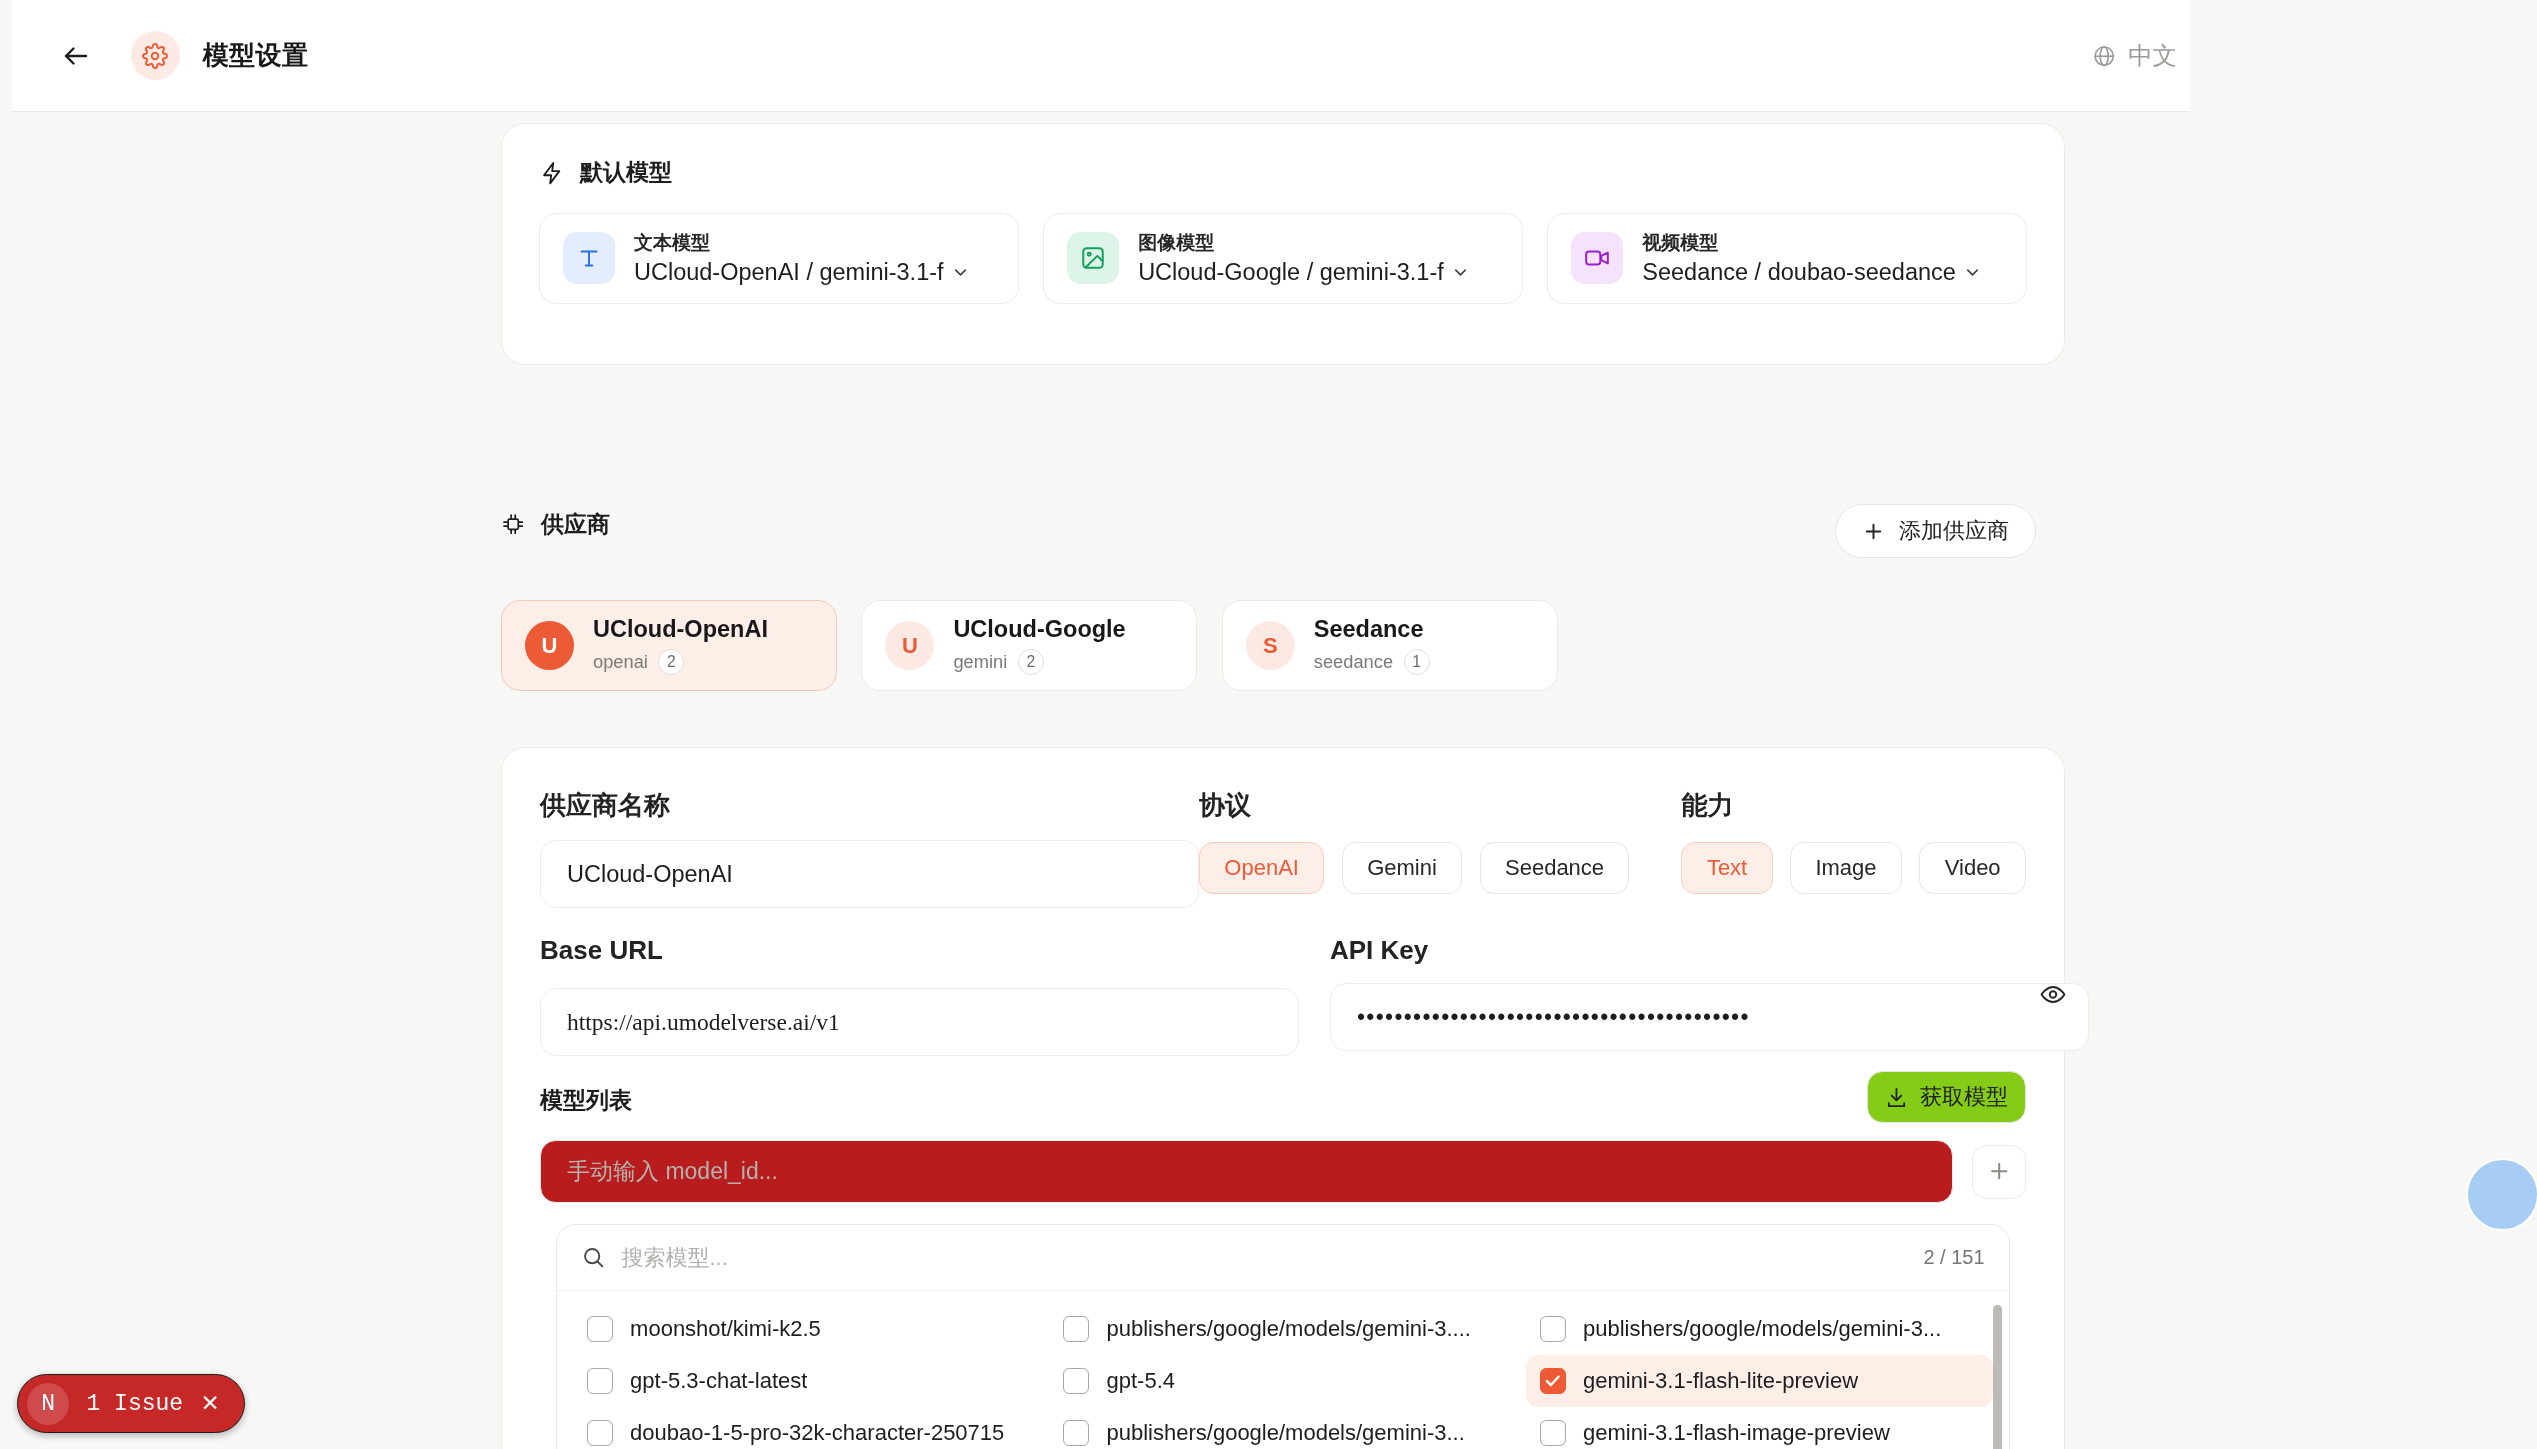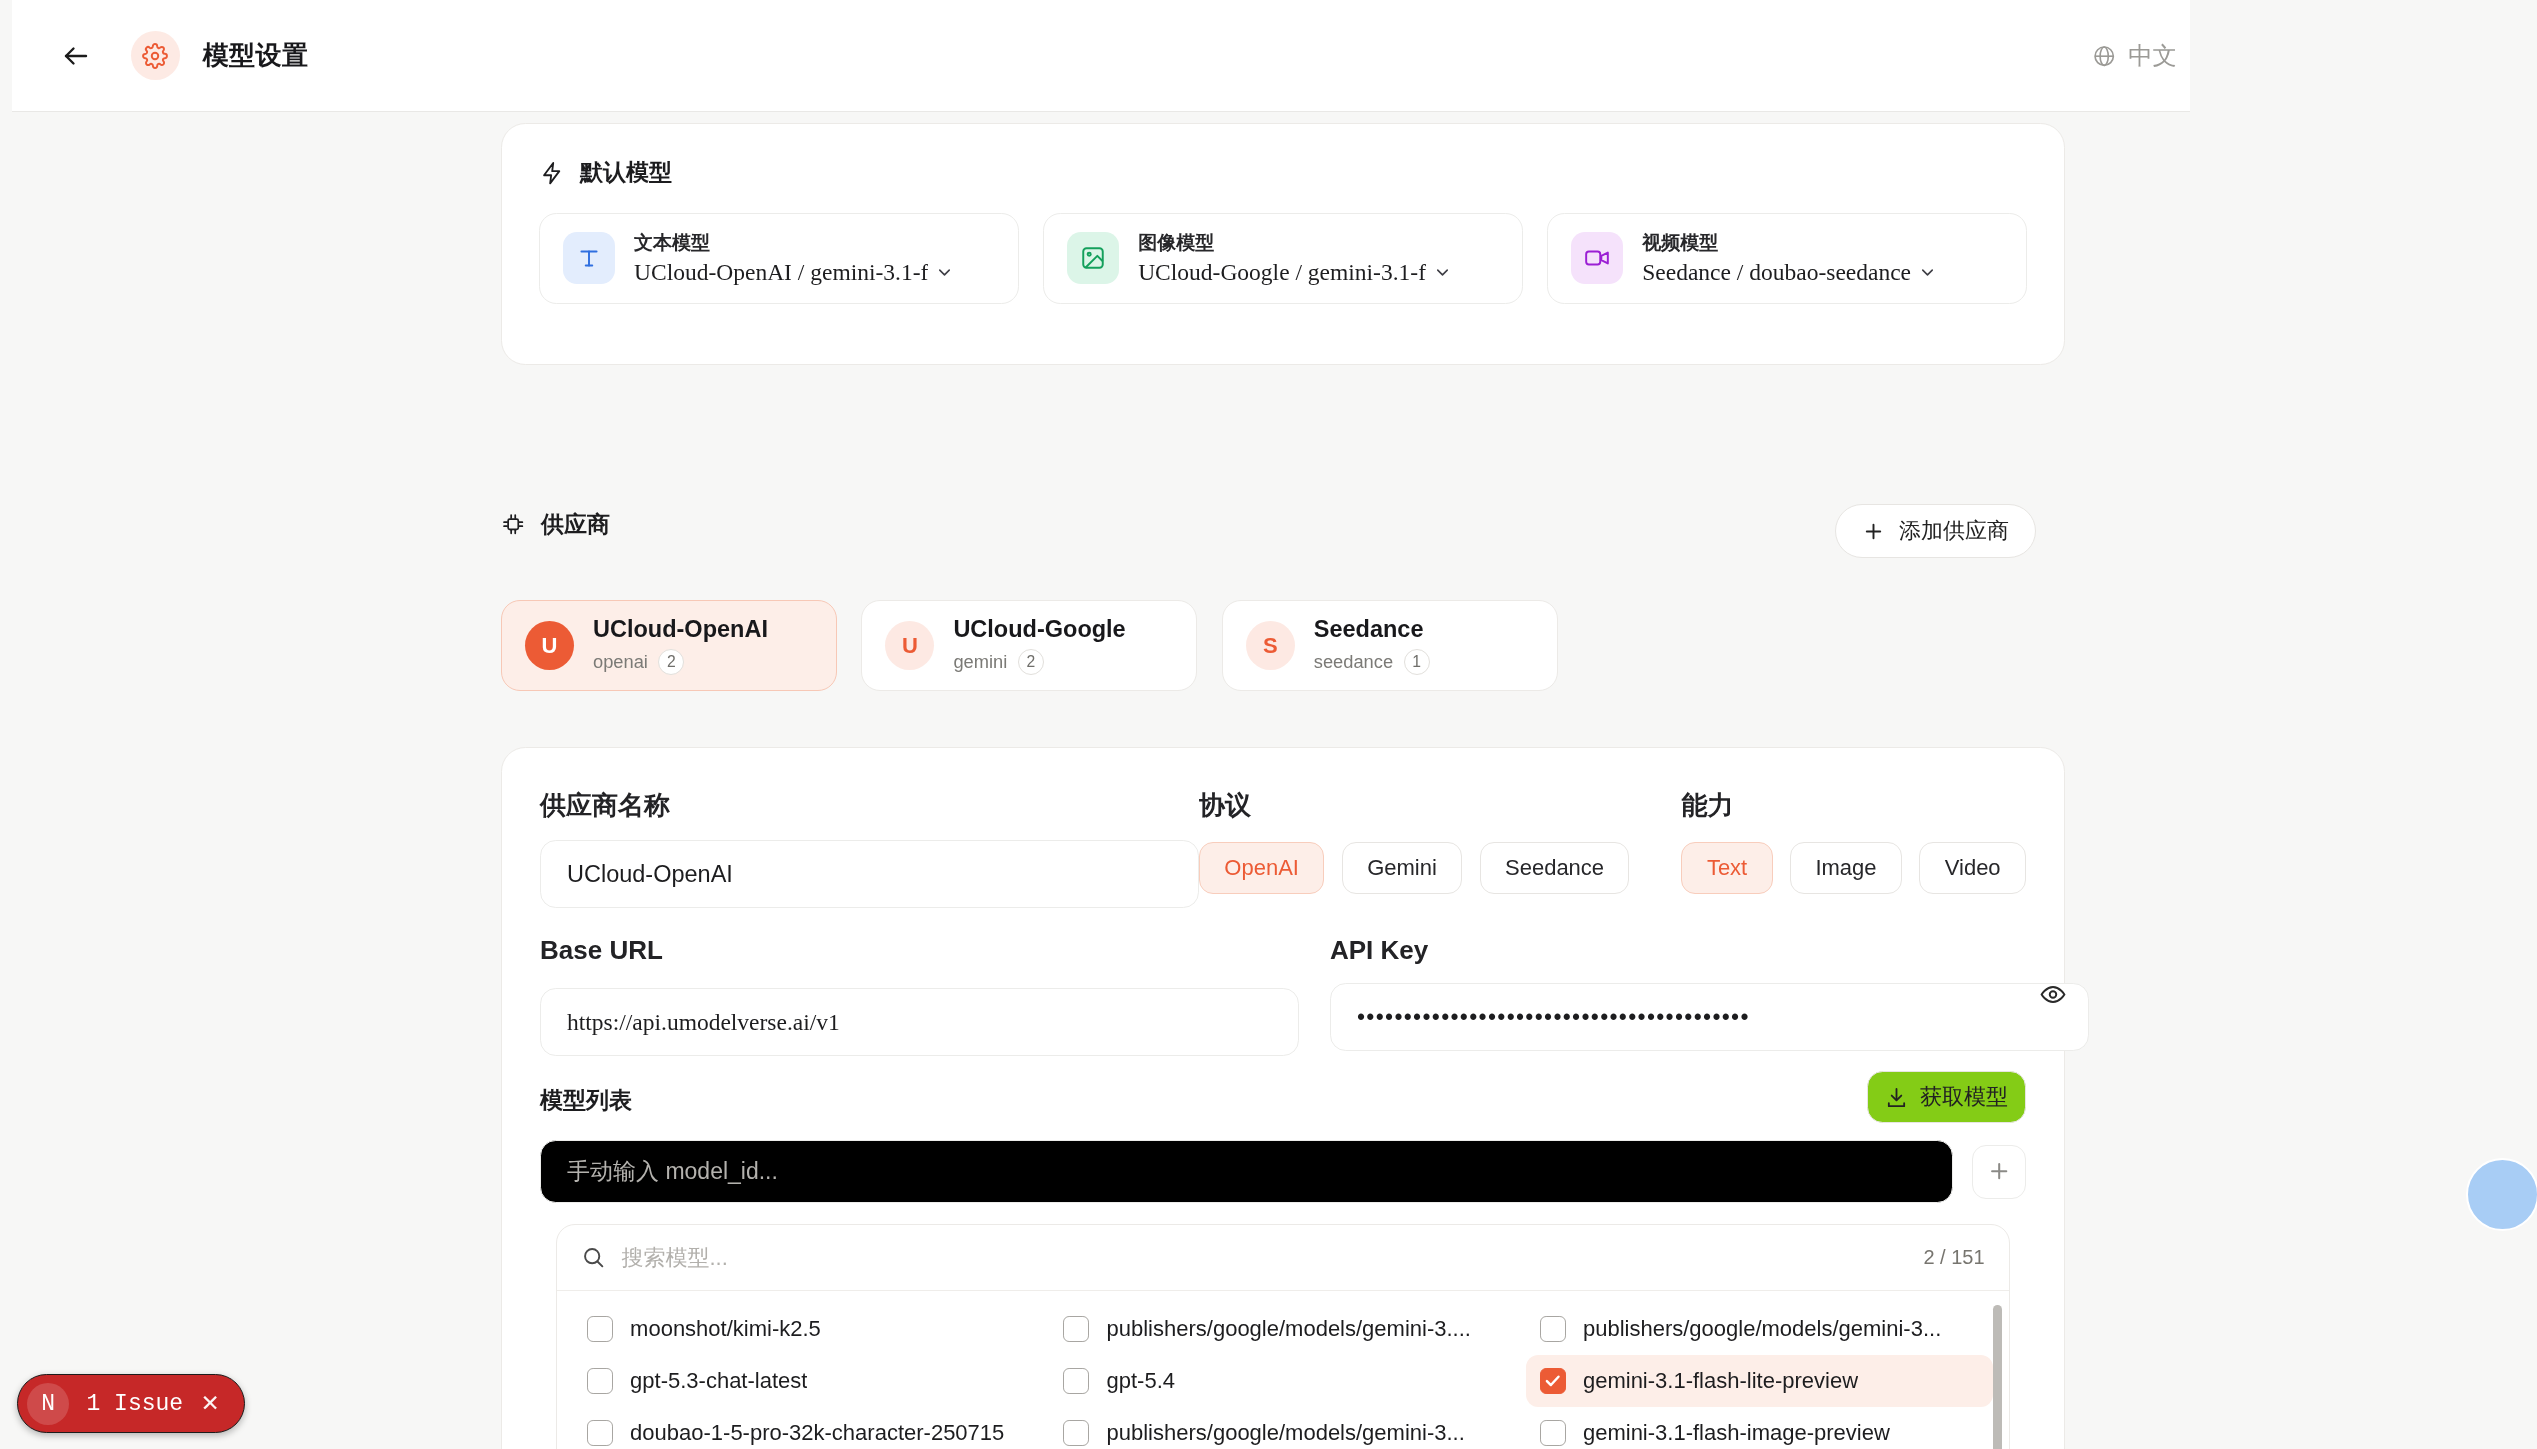--- a/index.html
+++ b/index.html
@@ -48,21 +48,21 @@
   .default-row { display: flex; gap: 24.4px; padding: 24.4px 37px 0 37px; }
   .default-tile {
     flex: 1; height: 91px; border: 0.9px solid #ececea; border-radius: 17.4px;
     display: flex; align-items: center; padding: 0 23px; gap: 19px; background: #fff;
     cursor: pointer; overflow: hidden;
   }
   .tile-icon {
     width: 52px; height: 52px; border-radius: 14px; flex: 0 0 52px;
     display: flex; align-items: center; justify-content: center;
   }
-  .tile-txt { display: flex; flex-direction: column; gap: 3.5px; min-width: 0; font-family: Liberation Serif, serif; }
+  .tile-txt { display: flex; flex-direction: column; gap: 3.5px; min-width: 0; }
   .tile-kind { font-size: 19px; font-weight: 700; color: #27272a; }
   .tile-val {
     font-size: 23.5px; color: #1d1d1f; white-space: nowrap; display: flex; align-items: center; gap: 7px;
   }
   .tile-val .txt { overflow: hidden; text-overflow: clip; max-width: 342px; white-space: nowrap; display:block;}
   .chev { flex: 0 0 auto; color: #3f3f46; }
 
   
   .prov-head { position: absolute; left: 501px; top: 397px; display: flex; align-items: center; gap: 15.7px; }
   .prov-head .lbl { font-size: 23px; font-weight: 700; color: #1d1d1f; }
@@ -131,21 +131,21 @@
   .ml-head { position: absolute; left: 38px; top: 337px; font-size: 23px; font-weight: 700; color: #1d1d1f; }
   .fetch-btn {
     position: absolute; right: 38px; top: 323px; height: 52px; padding: 0 17px;
     border: 0.9px solid #e7e5e2; border-radius: 15.7px; background: #84cc16; cursor: pointer;
     display: flex; align-items: center; gap: 12.2px; font-size: 22px; color: #222; font-weight: 500;
   }
 
   .manual-row { position: absolute; left: 38px; top: 392px; right: 38px; display: flex; align-items: center; gap: 19px; }
   .manual-input {
     flex: 1; height: 63px; border: 0.9px solid #ececea; border-radius: 15.7px;
-    display: flex; align-items: center; padding: 0 26px; font-size: 23px; color: #b4b2ae; background:#000000;
+    display: flex; align-items: center; padding: 0 26px; font-size: 23px; color: #b4b2ae; background:#b91c1c;
   }
   .add-circle {
     width: 54px; height: 54px; border-radius: 14px; border: 0.9px solid #ececea; background: #fff;
     display: flex; align-items: center; justify-content: center; cursor: pointer; color: #8b8a86;
   }
 
   .list-box {
     position: absolute; left: 54px; top: 476px; right: 54px; bottom: -105px;
     border: 0.9px solid #eceae7; border-radius: 19px; background: #fff; overflow: hidden;
   }

